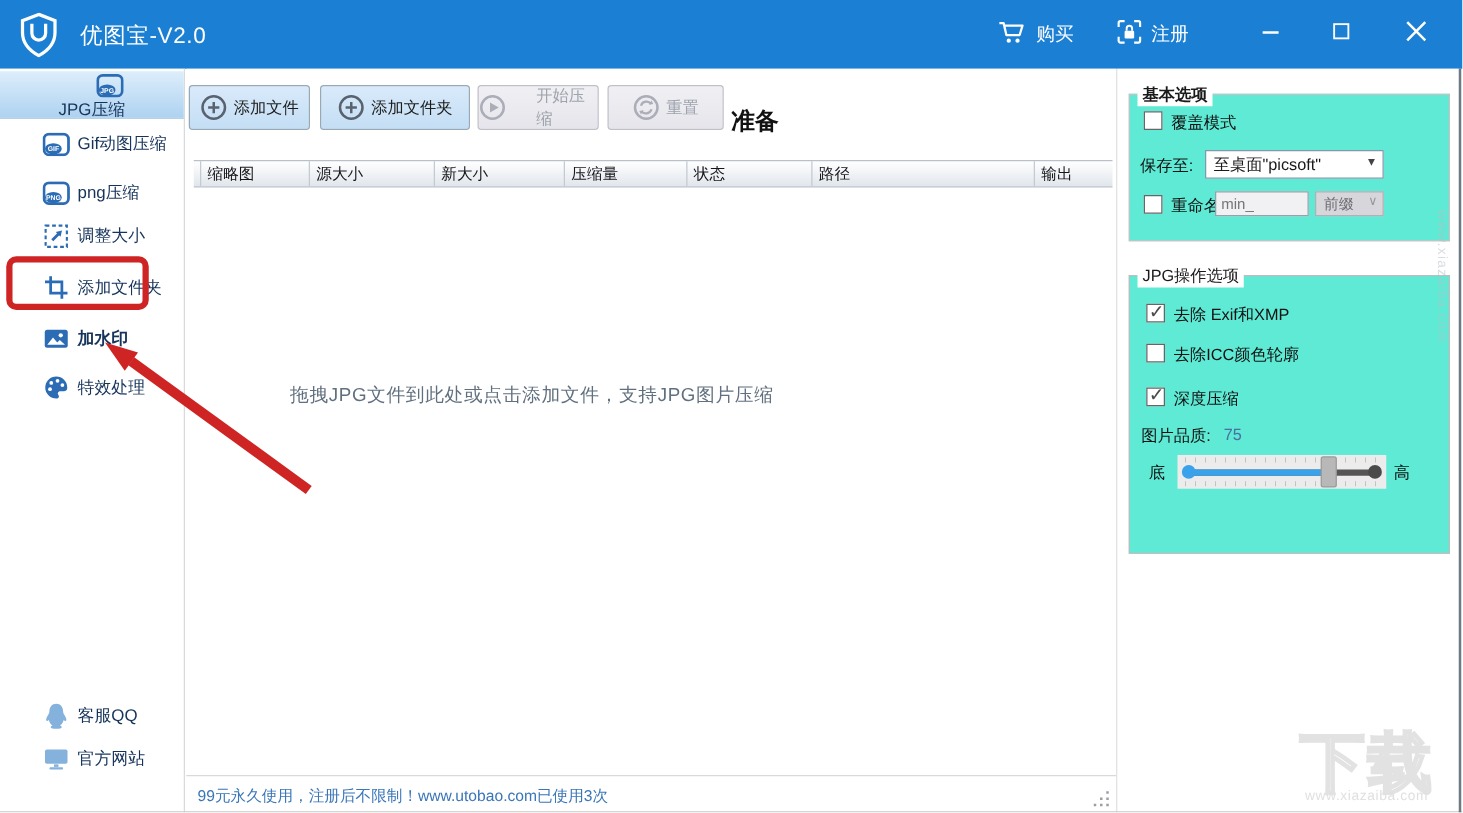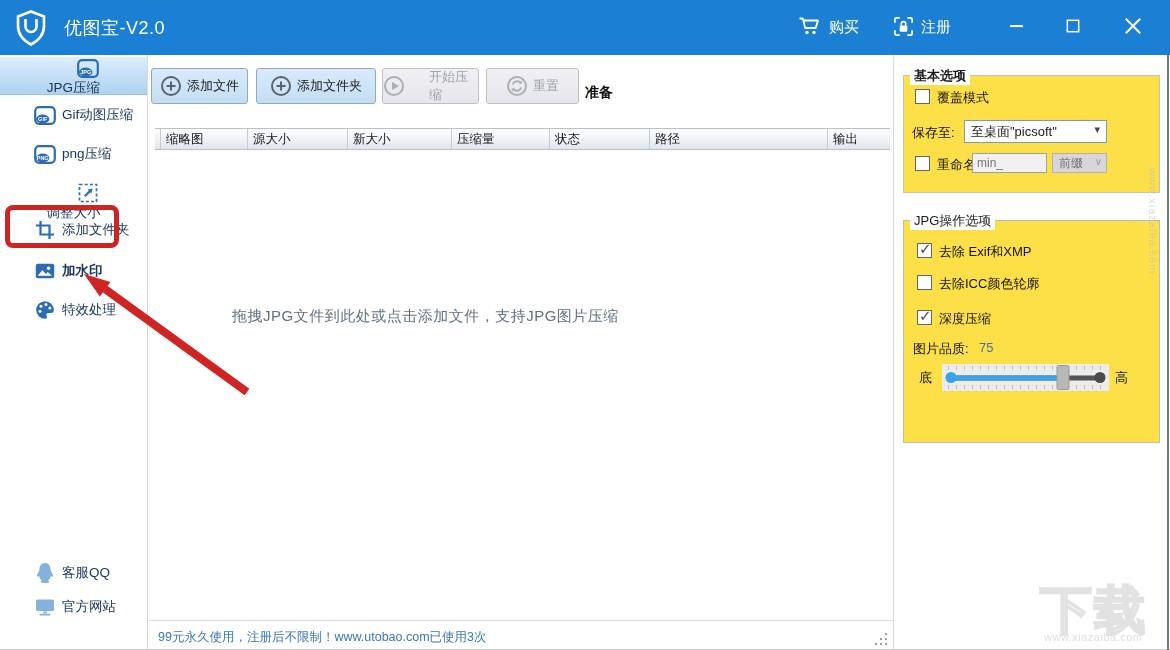--- a/index.html
+++ b/index.html
@@ -29,42 +29,42 @@
   
   .vdiv { position:absolute; top:55px; width:1px; height:595px; background:#d8dadc; }
   .main { position:absolute; left:149px; top:55px; width:744px; height:595px; background:#fff; }
   .btn { position:absolute; top:13px; height:36px; border-radius:3px; display:flex; align-items:center;
          justify-content:center; gap:5px; font-size:13px; }
   .btn .b-icon { width:22px; height:22px; display:flex; }
   .btn-on  { background:linear-gradient(#d9eafb,#c4def4); border:1px solid #95a9b9; color:#1c1c1c; }
   .btn-on  .b-icon { color:#59636f; }
   .btn-off { background:linear-gradient(#f0f0f4,#e5e5eb); border:1px solid #bfbfc8; color:#9ea3ad; }
   .btn-off .b-icon { color:#abaeb8; }
-  .tb-status { position:absolute; left:436px; top:29px; font-weight:bold; font-size:14px; color:#111; }
+  .tb-status { position:absolute; left:436px; top:29px; font-weight:bold; font-size:19px; color:#111; }
 
   .thead { position:absolute; left:6px; top:73px; width:735px; height:22px; display:flex;
            background:linear-gradient(#ffffff,#e1e6ec); border-top:1px solid #b9c0c9; border-bottom:1px solid #b9c0c9; }
   .th { height:100%; border-right:1px solid #c4cad2; font-size:12.5px; line-height:20px; padding-left:5px;
         color:#15151a; overflow:hidden; white-space:nowrap; }
   .c0{width:6px;padding-left:0;} .c1{width:87px;} .c2{width:100px;} .c3{width:104px;}
   .c4{width:98px;} .c5{width:100px;} .c6{width:178px;} .c7{width:62px;border-right:none;}
 
   .hint { position:absolute; left:83px; top:252px; font-size:15px; color:#61707f; letter-spacing:0.5px; }
 
   .statusbar { position:absolute; left:0; top:565px; width:744px; height:30px; border-top:1px solid #d9d9d9; }
   .statusbar .st-text { position:absolute; left:9px; top:8px; font-size:12.5px; color:#3a76b8; }
   .grip { position:absolute; right:6px; bottom:5px; width:12px; height:12px; }
   .grip i { position:absolute; width:2px; height:2px; background:#9aa0a6; }
   .grip i:nth-child(1){right:0;bottom:0;} .grip i:nth-child(2){right:0;bottom:5px;}
   .grip i:nth-child(3){right:5px;bottom:0;} .grip i:nth-child(4){right:0;bottom:10px;}
   .grip i:nth-child(5){right:5px;bottom:5px;} .grip i:nth-child(6){right:10px;bottom:0;}
 
   
   .panel { position:absolute; left:894px; top:55px; width:273px; height:595px; background:#fff; }
-  .gbox { position:absolute; left:9px; width:257px; border:1px solid #c3c3c3; background:#fde047; }
+  .gbox { position:absolute; left:9px; width:257px; border:1px solid #c3c3c3; background:#5eead4; }
   .gbox1 { top:20px; height:118px; }
   .gbox2 { top:165px; height:223px; border-color:#bdbdbd; }
   .legend { position:absolute; top:-9px; left:6px; background:#fff; padding:0 4px; font-size:13px; }
   .legend.b { font-weight:bold; }
   .cb { position:absolute; width:15px; height:15px; border:1px solid #666; background:#fff; }
   .cb .tick { display:none; position:absolute; left:1px; top:-4px; font-size:15px; color:#4a4a4a; }
   .cb.checked .tick { display:block; }
   .lbl { position:absolute; font-size:13px; color:#111; white-space:nowrap; }
   .combo { position:absolute; border:1px solid #7f99ad; background:#fff; font-size:13px;
            display:flex; align-items:center; padding-left:6px; }
@@ -175,21 +175,21 @@
   <div class="side-item" style="top:80px;">
     <span class="s-icon">
       <svg viewBox="0 0 22 19" width="22" height="19">
           <rect x="1.2" y="1.2" width="19.6" height="16.6" rx="4" fill="none" stroke="currentColor" stroke-width="2.2"></rect>
           <ellipse cx="8.7" cy="13" rx="6.7" ry="4.4" fill="currentColor"></ellipse>
           <text x="8.7" y="15" text-anchor="middle" font-size="5.5" font-weight="bold" fill="#ffffff">PNG</text>
         </svg>
     </span>
     <span>png压缩</span>
   </div>
-  <div class="side-item" style="top:127px;flex-direction:column;">
+  <div class="side-item" style="top:115px;">
     <span class="s-icon">
       <svg viewBox="0 0 20 20" width="20" height="20">
           <rect x="1.5" y="1.5" width="17" height="17" fill="none" stroke="currentColor" stroke-width="1.7" stroke-dasharray="3 2.2"></rect>
           <path d="M6.8 13.2 L12 8" stroke="currentColor" stroke-width="2.2"></path>
           <polygon points="14.6,5.4 9.6,6.5 13.4,10.4" fill="currentColor"></polygon>
         </svg>
     </span>
     <span>调整大小</span>
   </div>
   <div class="side-item" style="top:156px;">

